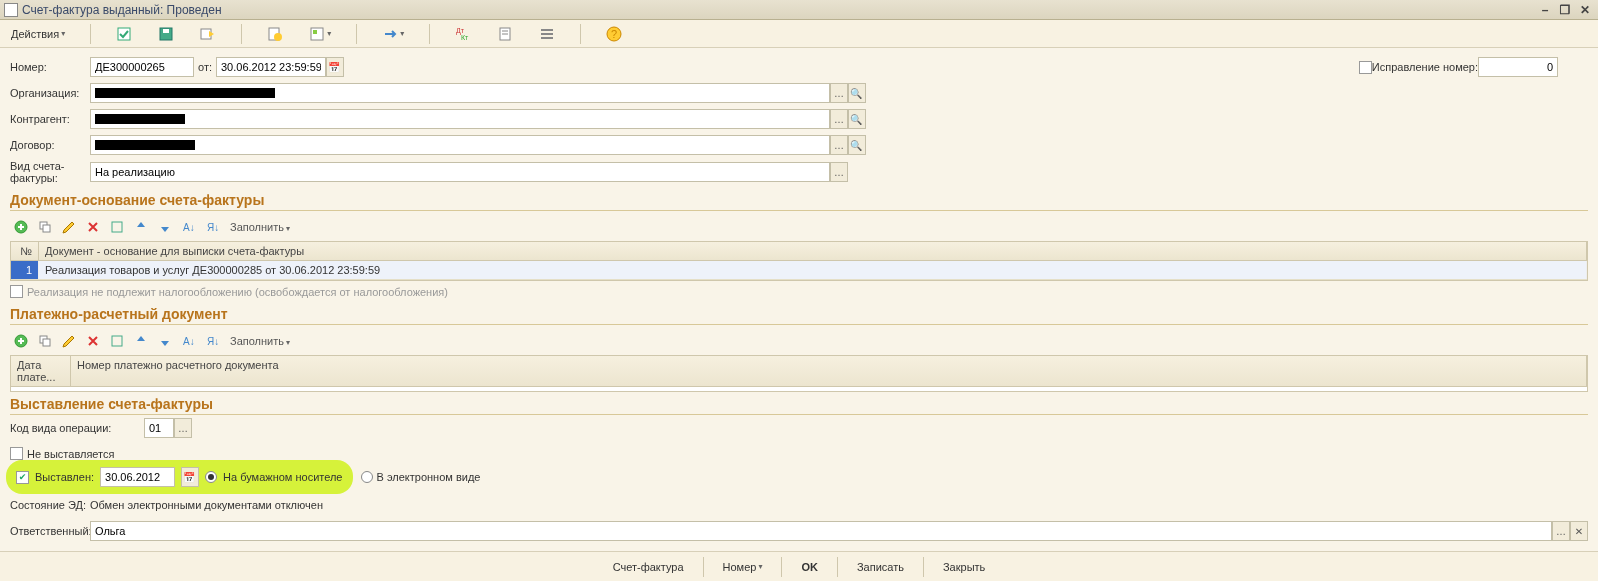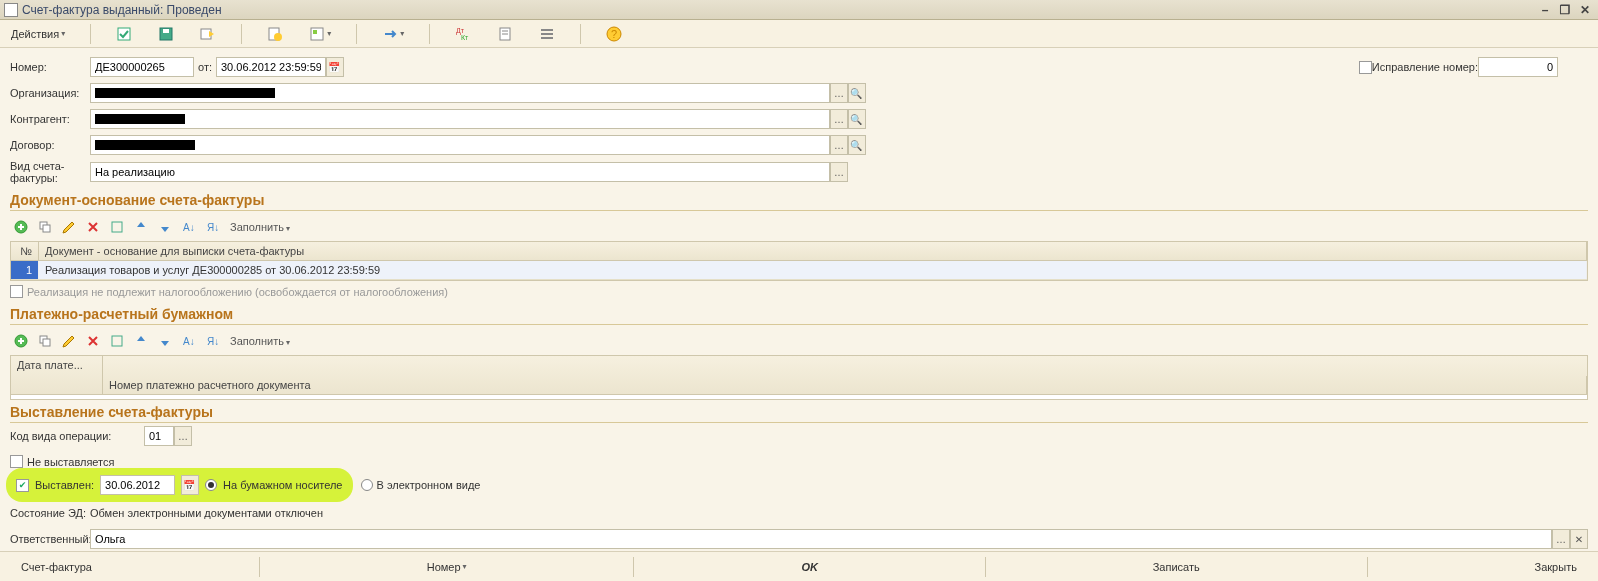--- a/index.html
+++ b/index.html
@@ -113,22 +113,22 @@
   color: #444;
 }
 .table .body .trow {
   display: flex;
   border-bottom: 1px solid #e5dfc8;
 }
 .table .body .trow.sel { background: #eef2fa; }
 .table .body .cell { padding: 3px 6px; border-right: 1px solid #eee; }
 .col-n { width: 28px; text-align: right; }
 .col-doc { flex: 1; }
-.col-date { width: 92px; }
-.col-num { flex: 1; margin-top: 20px; }
+.col-date { width: 60px; }
+.col-num { flex: 1; }
 
 .checkbox-row { display: flex; align-items: center; gap: 4px; padding: 4px 0; }
 .chk { width: 13px; height: 13px; border: 1px solid #999; background: #fff; display: inline-flex; align-items: center; justify-content: center; font-size: 10px; }
 .chk.checked::after { content: "✔"; color: #2a6; font-size: 9px; }
 
 .highlight-yellow {
   background: #d6f23a;
   border-radius: 12px;
   padding: 3px 6px;
   display: inline-flex;
@@ -142,32 +142,32 @@
 .totals-row { display: flex; align-items: baseline; gap: 20px; padding: 8px 0 4px; }
 .totals-row .tval { font-weight: bold; font-size: 13px; border-bottom: 1px solid #999; padding: 0 10px; }
 .totals-row .unit { color: #666; }
 
 .footer {
   background: #f8f2e2;
   border-top: 1px solid #d8d0b8;
   height: 30px;
   display: flex;
   align-items: center;
-  justify-content: space-between;
+  justify-content: center;
   padding: 0 10px;
   gap: 4px;
 }
 .footer .fbtn {
   padding: 3px 10px;
   border: 1px solid transparent;
   border-radius: 3px;
   cursor: pointer;
   display: flex; align-items: center;
 }
-.footer .fbtn.bold { font-weight: bold; font-style: italic; }
+.footer .fbtn.bold { font-weight: bold; }
 .footer .fsep { width: 1px; height: 20px; background: #cfc7ac; margin: 0 4px; }
 
 .correction-block { display: flex; align-items: center; margin-left: auto; padding-right: 30px;}
 .num-input { width: 80px; text-align: right; }
 .ml { margin-left: 4px; }
 svg { display: block; }
 </style>
 </head>
 <body>
 
@@ -364,21 +364,21 @@
         <div class="cell col-doc">Реализация товаров и услуг ДЕ300000285 от 30.06.2012 23:59:59</div>
       </div>
     </div>
   </div>
 
   <div class="checkbox-row">
     <span class="chk"></span>
     <span style="color:#999">Реализация не подлежит налогообложению (освобождается от налогообложения)</span>
   </div>
 
-  <div class="section-title">Платежно-расчетный бумажном</div>
+  <div class="section-title">Платежно-расчетный документ</div>
   <div class="subtoolbar">
     <span class="tb-btn">
         <svg class="ico" viewBox="0 0 16 16">
           <circle cx="8" cy="8" r="6" fill="#5b5" stroke="#393"></circle>
           <path d="M8 5v6M5 8h6" stroke="#fff" stroke-width="2"></path>
         </svg>
       </span>
     <span class="tb-btn">
         <svg class="ico" viewBox="0 0 16 16">
           <rect x="3" y="3" width="7" height="7" fill="#fff" stroke="#888"></rect>

